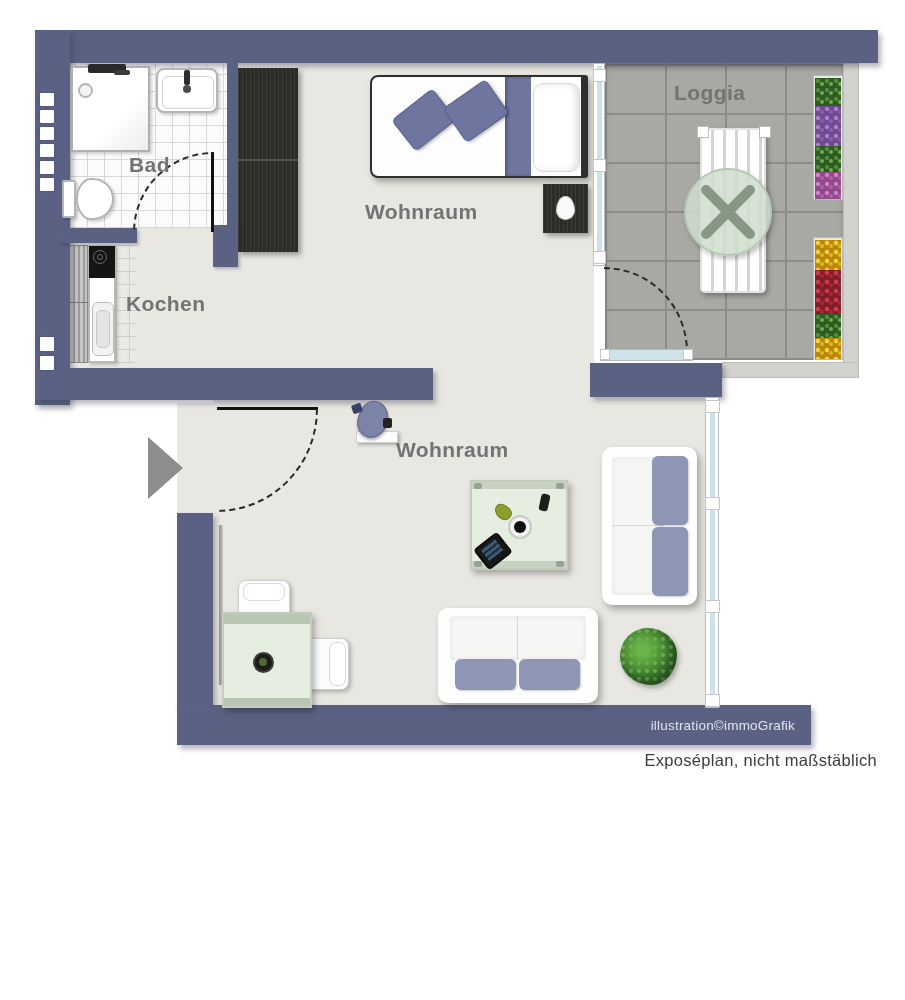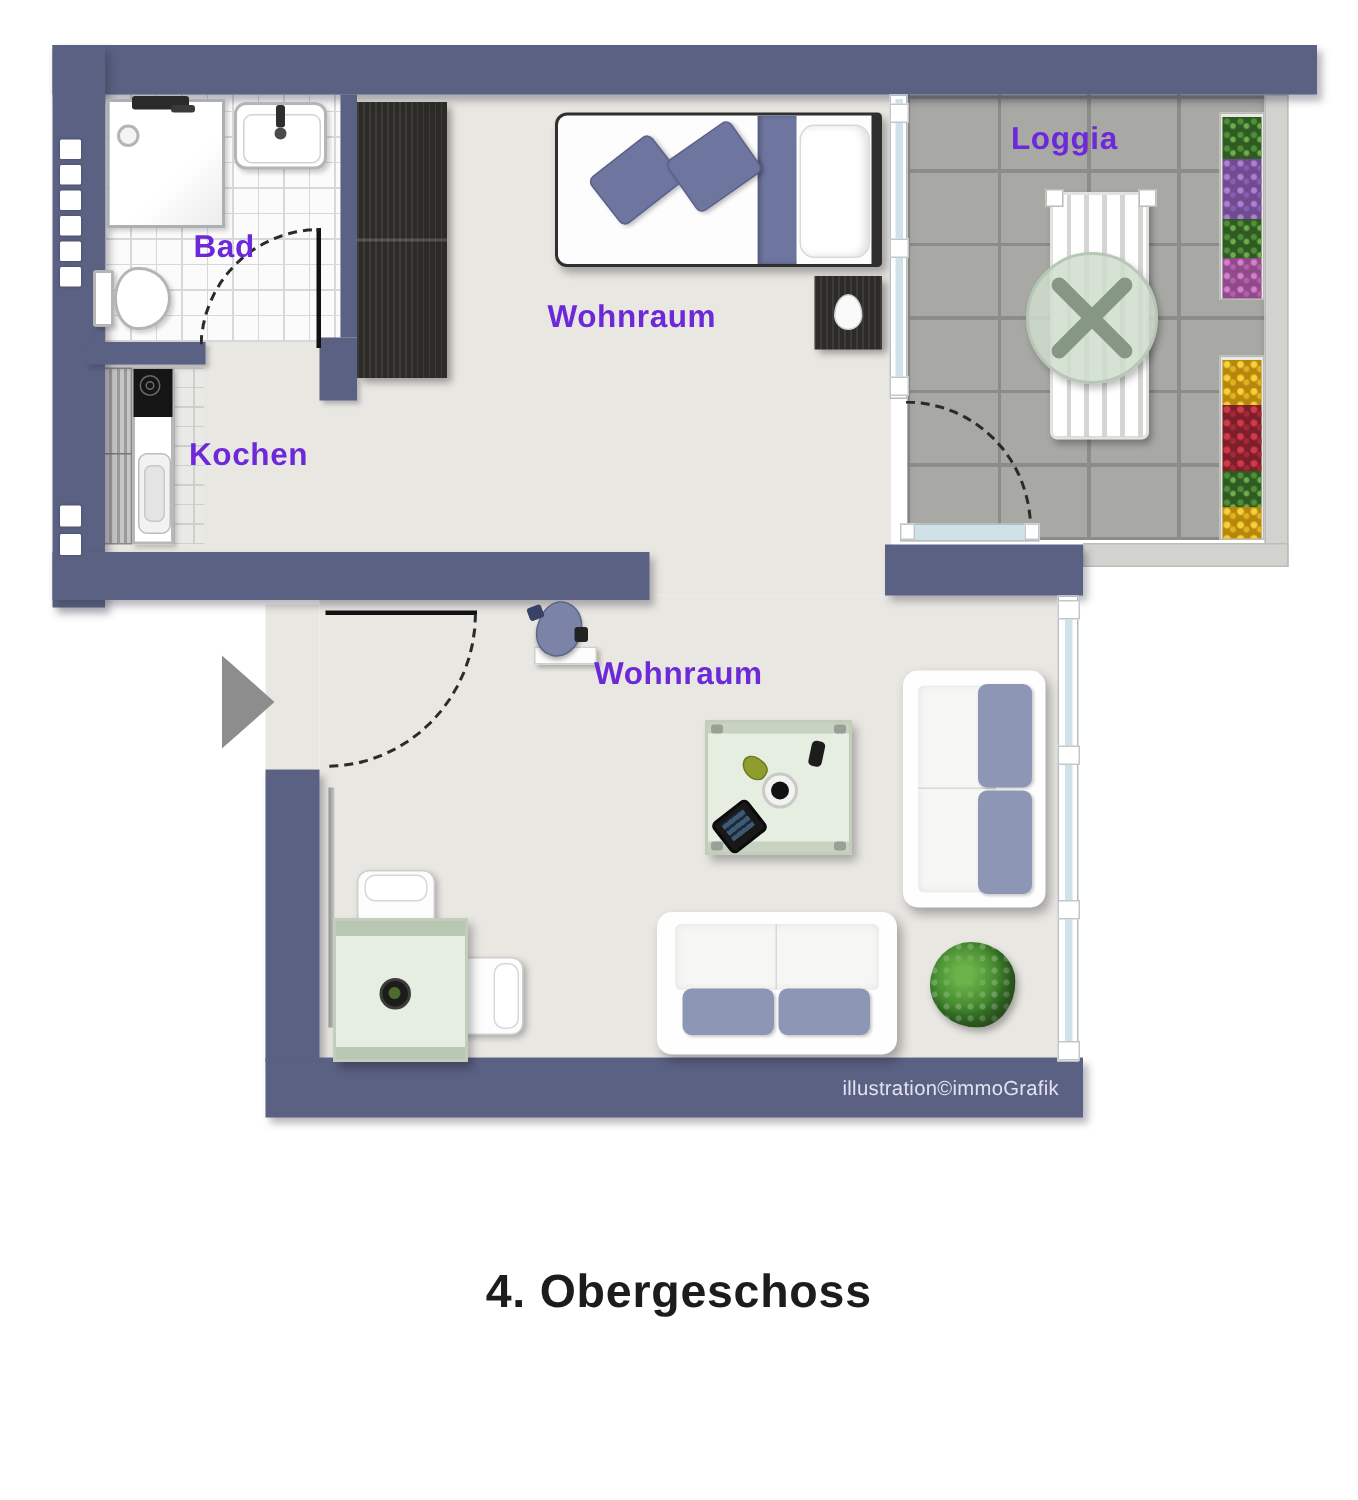--- a/index.html
+++ b/index.html
@@ -38,21 +38,21 @@
   .arc-tl{border-top:2px dashed #2a2a2a;border-left:2px dashed #2a2a2a;border-top-left-radius:100% 100%;}
   .arc-br{border-bottom:2px dashed #2a2a2a;border-right:2px dashed #2a2a2a;border-bottom-right-radius:100% 100%;}
   .arc-tr{border-top:2px dashed #2a2a2a;border-right:2px dashed #2a2a2a;border-top-right-radius:100% 100%;}
   
   .white-fixture{position:absolute;background:#fff;border:2px solid #aab0b3;box-sizing:border-box;box-shadow:2px 2px 3px rgba(0,0,0,.18);}
   .dark-wood{position:absolute;background-color:#2c2b28;
     background-image:repeating-linear-gradient(90deg,rgba(255,255,255,.08) 0 1px,transparent 1px 4px);
     box-shadow:3px 3px 5px rgba(0,0,0,.35);}
   .steel{position:absolute;background:repeating-linear-gradient(90deg,#9a9a9a 0 2px,#c6c6c6 2px 5px);
     border:1px solid #8a8a8a;box-sizing:border-box;}
-  .label{position:absolute;font-weight:600;color:#6d28d9;font-size:21px;letter-spacing:.4px;}
+  .label{position:absolute;font-weight:600;color:#737373;font-size:21px;letter-spacing:.4px;}
   .pillow{position:absolute;background:#6e76a0;border:1px solid #596089;border-radius:5px;box-shadow:1px 2px 3px rgba(0,0,0,.25);}
   .cushion{position:absolute;background:#8d96b4;border-radius:6px;box-shadow:1px 1px 2px rgba(0,0,0,.2);}
   .sofa{position:absolute;background:#fefefe;border-radius:10px;box-shadow:3px 4px 7px rgba(0,0,0,.3);}
   .glass-green{position:absolute;background:#e6ede1;border:2px solid #c2cdbb;box-sizing:border-box;box-shadow:3px 4px 6px rgba(0,0,0,.28);}
   .chair{position:absolute;background:#fdfdfd;border:1px solid #cfcfcf;border-radius:6px;box-shadow:2px 2px 4px rgba(0,0,0,.25);}
   .flowerbox{position:absolute;background:#e8e8e4;border:1px solid #b9b9b5;box-sizing:border-box;}
   .fl{position:absolute;left:1px;right:1px;background-size:9px 9px;}
   .fl-green{background-color:#2f5a22;background-image:radial-gradient(circle at 3px 3px,#4e8f38 1.6px,transparent 2.6px),radial-gradient(circle at 7px 6px,#6fae4d 1.4px,transparent 2.4px);}
   .fl-purple{background-color:#6f4b8f;background-image:radial-gradient(circle at 3px 3px,#b07fd4 1.6px,transparent 2.6px),radial-gradient(circle at 7px 6px,#8a5cb5 1.4px,transparent 2.4px);}
   .fl-pink{background-color:#8f4a88;background-image:radial-gradient(circle at 3px 3px,#d67fd0 1.6px,transparent 2.6px),radial-gradient(circle at 7px 6px,#b35fae 1.4px,transparent 2.4px);}
@@ -92,21 +92,21 @@
   <div class="abs" style="left:238px;top:159px;width:60px;height:2px;background:rgba(255,255,255,.18)"></div>
 
   <div class="wall" style="left:35px;top:30px;width:843px;height:33px"></div>
   <div class="wall" style="left:35px;top:30px;width:35px;height:375px"></div>
   <div class="wall" style="left:57px;top:228px;width:80px;height:15px;box-shadow:2px 2px 3px rgba(50,50,70,.3)"></div>
   <div class="wall" style="left:227px;top:63px;width:11px;height:162px;box-shadow:none"></div>
   <div class="wall" style="left:213px;top:225px;width:25px;height:42px;box-shadow:2px 2px 3px rgba(50,50,70,.3)"></div>
   <div class="wall" style="left:35px;top:368px;width:398px;height:32px"></div>
   <div class="wall" style="left:590px;top:363px;width:132px;height:34px"></div>
   <div class="wall" style="left:177px;top:513px;width:36px;height:195px"></div>
-  <div class="wall" style="left:177px;top:705px;width:545px;height:40px">
+  <div class="wall" style="left:177px;top:705px;width:634px;height:40px">
     <span class="credit">illustration©immoGrafik</span>
   </div>
 
   <div class="glassblock" style="left:40px;top:93px;width:14px;height:13px"></div>
   <div class="glassblock" style="left:40px;top:110px;width:14px;height:13px"></div>
   <div class="glassblock" style="left:40px;top:127px;width:14px;height:13px"></div>
   <div class="glassblock" style="left:40px;top:144px;width:14px;height:13px"></div>
   <div class="glassblock" style="left:40px;top:161px;width:14px;height:13px"></div>
   <div class="glassblock" style="left:40px;top:178px;width:14px;height:13px"></div>
   <div class="glassblock" style="left:40px;top:337px;width:14px;height:14px"></div>
@@ -223,15 +223,15 @@
   <div class="abs" style="left:224px;top:698px;width:86px;height:8px;background:#b9c6b1"></div>
   <div class="abs" style="left:253px;top:652px;width:21px;height:21px;background:#1c1c1a;border:2px solid #3c3c38;border-radius:50%;box-sizing:border-box"></div>
   <div class="abs" style="left:259px;top:658px;width:8px;height:8px;background:#4e6b2a;border-radius:50%"></div>
 
   <div class="label" style="left:129px;top:153px">Bad</div>
   <div class="label" style="left:126px;top:292px">Kochen</div>
   <div class="label" style="left:365px;top:200px">Wohnraum</div>
   <div class="label" style="left:674px;top:81px">Loggia</div>
   <div class="label" style="left:396px;top:438px">Wohnraum</div>
 
-  <div class="title" style="top:843px">4. Obergeschoss</div>
+  <div class="note" style="right:28px;top:751px">Exposéplan, nicht maßstäblich</div>
 
 </div>
 
 </body></html>

